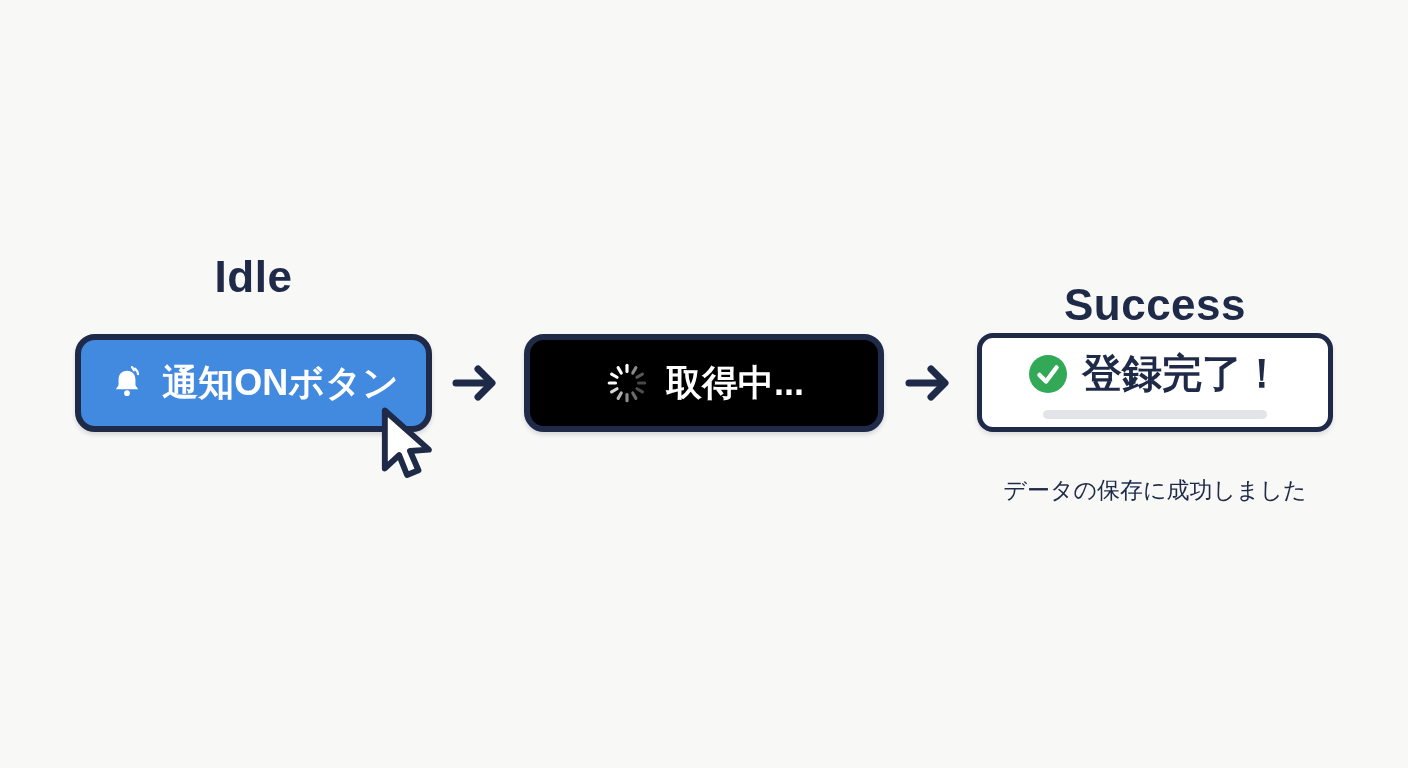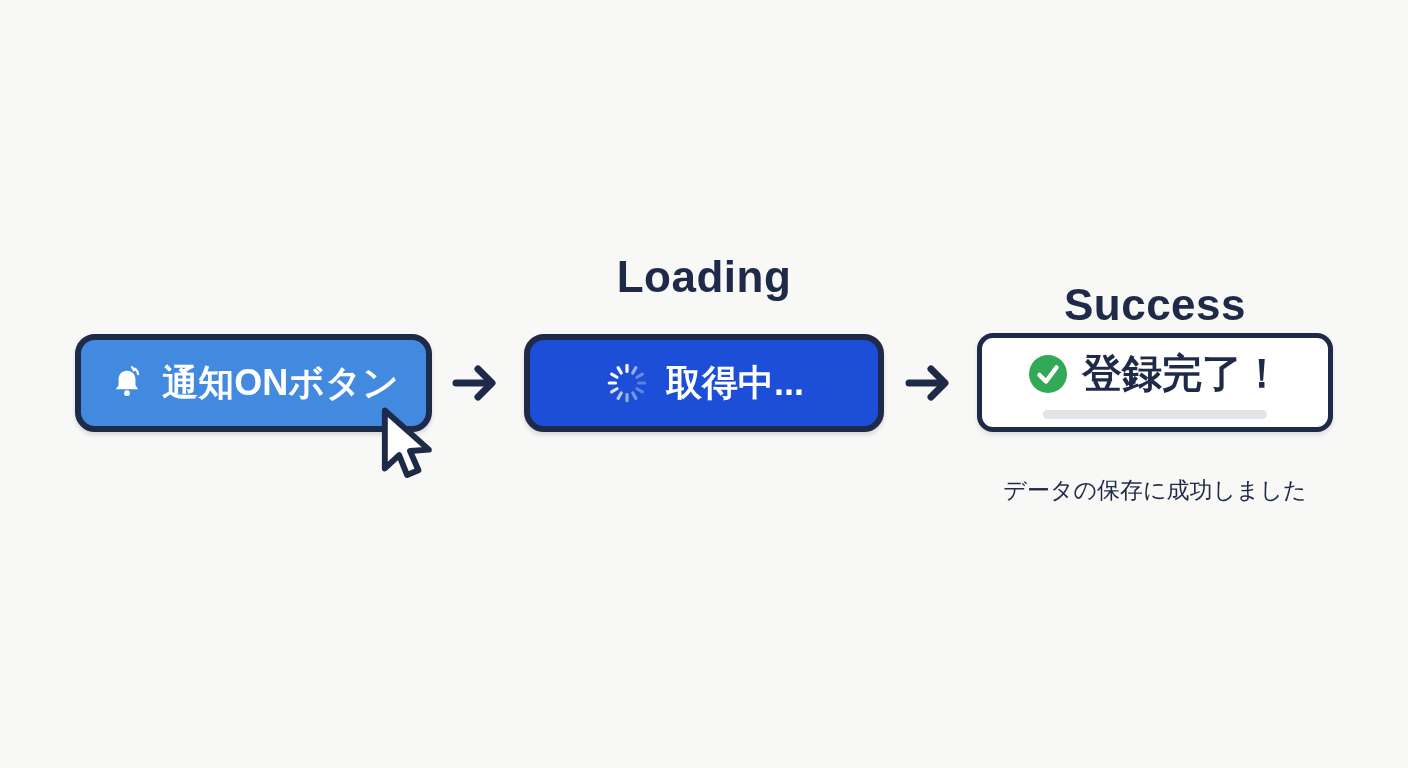--- a/index.html
+++ b/index.html
@@ -78,21 +78,21 @@
     font-weight: 400;
   }
 
   .cursor { position: absolute; left: 371px; top: 406px; width: 64px; height: 84px; }
 </style>
 </head>
 <body>
 
 <div class="stage" style="background-color: rgb(248, 248, 246);">
 
-  <div class="heading heading-1" style="color: rgb(30, 42, 71);">Loading</div>
+  <div class="heading heading-0" style="color: rgb(30, 42, 71);">Idle</div>
   <div class="heading heading-2" style="color: rgb(30, 42, 71); margin-top: 28px;">Success</div>
 
   <button class="state-button btn-idle" style="background-color: rgb(66, 137, 224); border-color: rgb(30, 42, 71);">
     <span class="icon-wrap">
       <svg width="38" height="38" viewBox="0 0 36 36">
         <path d="M18 6.5c-5 0-8 3.6-8 8.3v5.4L7.4 24h21.2L26 20.2v-5.4c0-4.7-3-8.3-8-8.3z" fill="#ffffff"></path>
         <circle cx="18" cy="27.6" r="2.7" fill="#ffffff"></circle>
         <path d="M25.6 4.4c1.6 1.4 2.6 3.2 2.9 5.2" stroke="#ffffff" stroke-width="2.1" fill="none" stroke-linecap="round"></path>
         <path d="M22.7 2.9c.9.8 1.5 1.9 1.8 3.1" stroke="#ffffff" stroke-width="2.1" fill="none" stroke-linecap="round"></path>
       </svg>
@@ -100,21 +100,21 @@
     <span class="button-label" style="color: rgb(255, 255, 255);">通知ONボタン</span>
   </button>
 
   <span class="flow-arrow arrow-0" style="color: rgb(30, 42, 71);">
     <svg width="50" height="44" viewBox="0 0 50 44">
       <path d="M4 22 H37" stroke="currentColor" stroke-width="7" stroke-linecap="round"></path>
       <path d="M26 8 L40 22 L26 36" fill="none" stroke="currentColor" stroke-width="7" stroke-linecap="round" stroke-linejoin="round"></path>
     </svg>
   </span>
 
-  <button class="state-button btn-loading" style="background-color: #1d4ed8; border-color: rgb(30, 42, 71);">
+  <button class="state-button btn-loading" style="background-color: #000000; border-color: rgb(30, 42, 71);">
     <span class="icon-wrap">
       <svg width="46" height="46" viewBox="0 0 44 44">
         <g fill="#ffffff">
           <rect x="20.5" y="3.5" width="3" height="9" rx="1.5" opacity="1"></rect>
           <rect x="20.5" y="3.5" width="3" height="9" rx="1.5" opacity="0.55" transform="rotate(30 22 22)"></rect>
           <rect x="20.5" y="3.5" width="3" height="9" rx="1.5" opacity="0.35" transform="rotate(60 22 22)"></rect>
           <rect x="20.5" y="3.5" width="3" height="9" rx="1.5" opacity="0.28" transform="rotate(90 22 22)"></rect>
           <rect x="20.5" y="3.5" width="3" height="9" rx="1.5" opacity="0.3" transform="rotate(120 22 22)"></rect>
           <rect x="20.5" y="3.5" width="3" height="9" rx="1.5" opacity="0.42" transform="rotate(150 22 22)"></rect>
           <rect x="20.5" y="3.5" width="3" height="9" rx="1.5" opacity="0.55" transform="rotate(180 22 22)"></rect>

